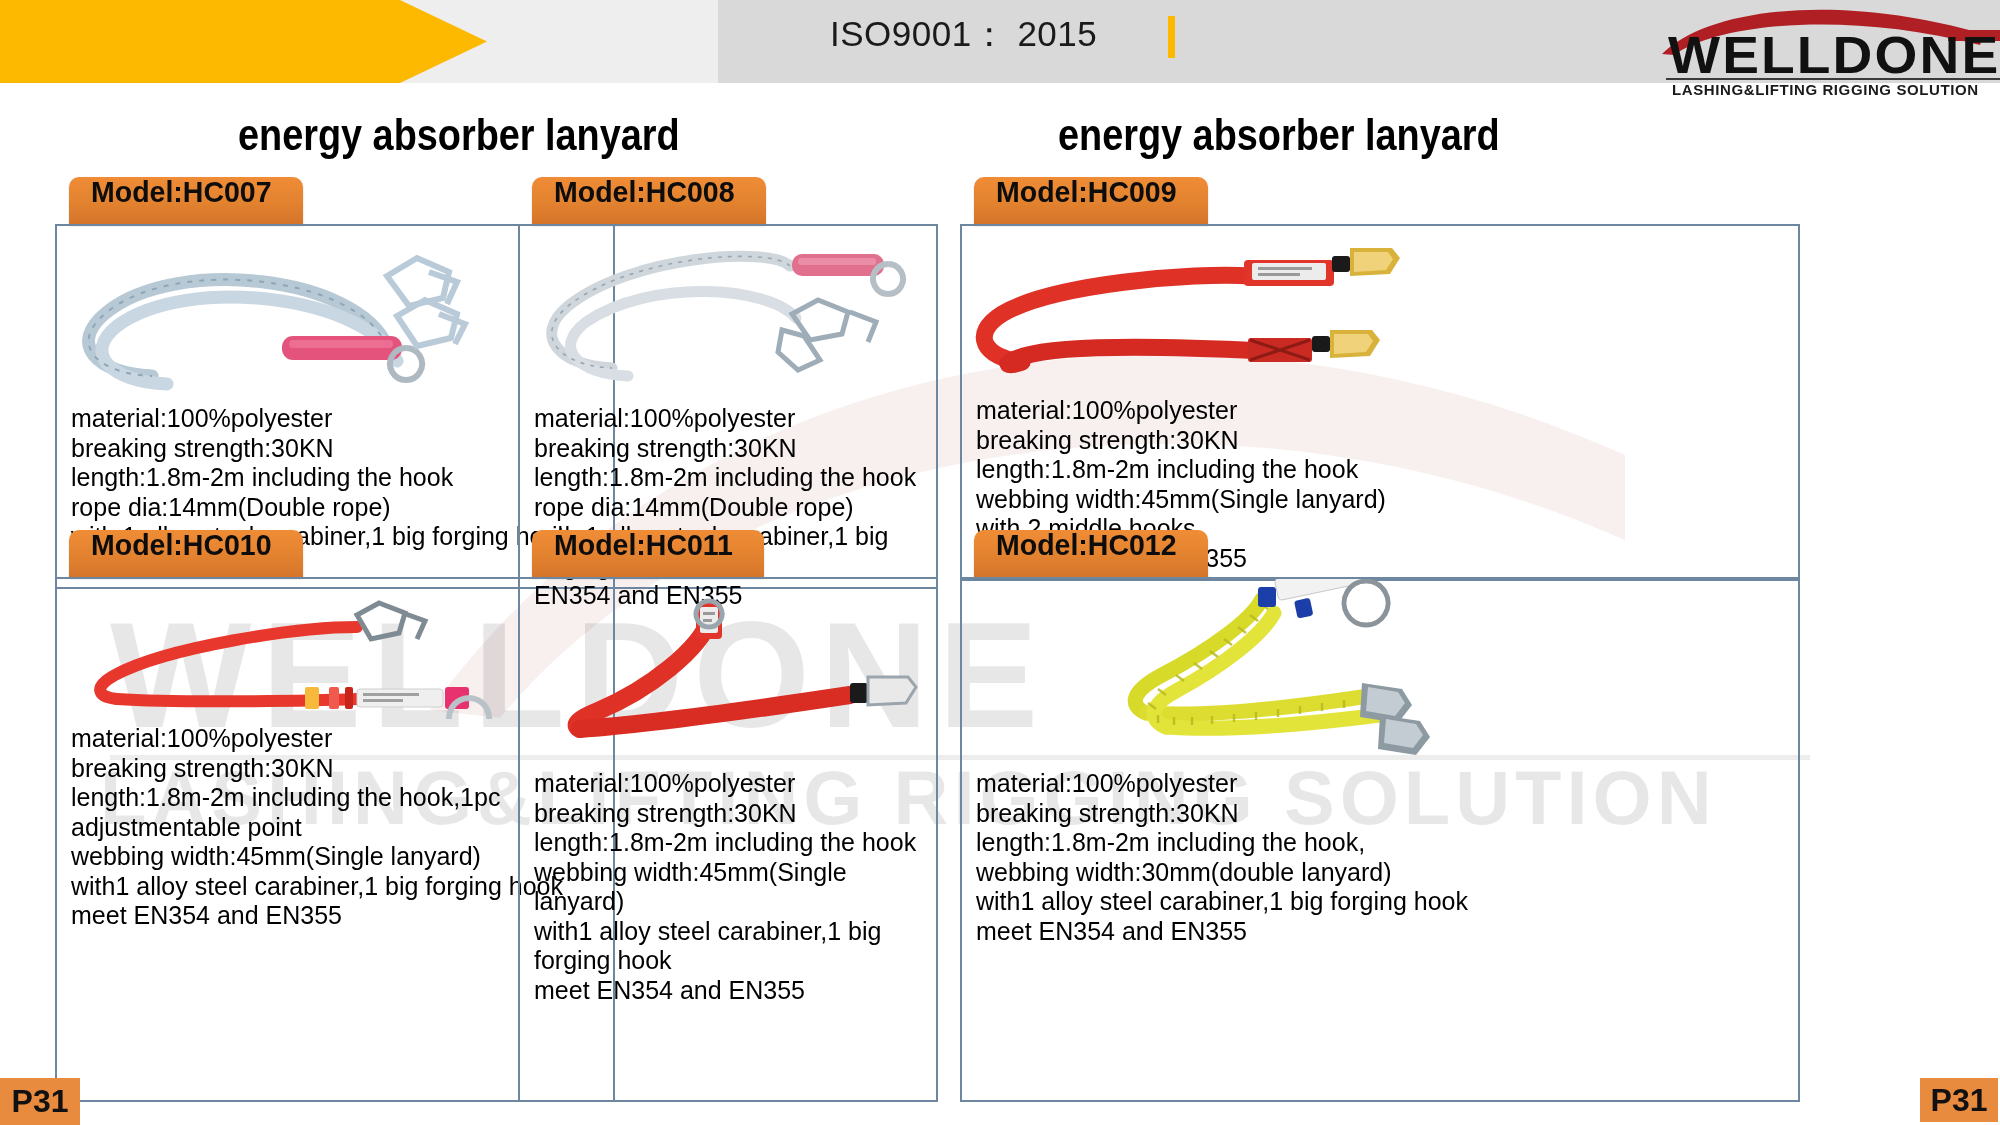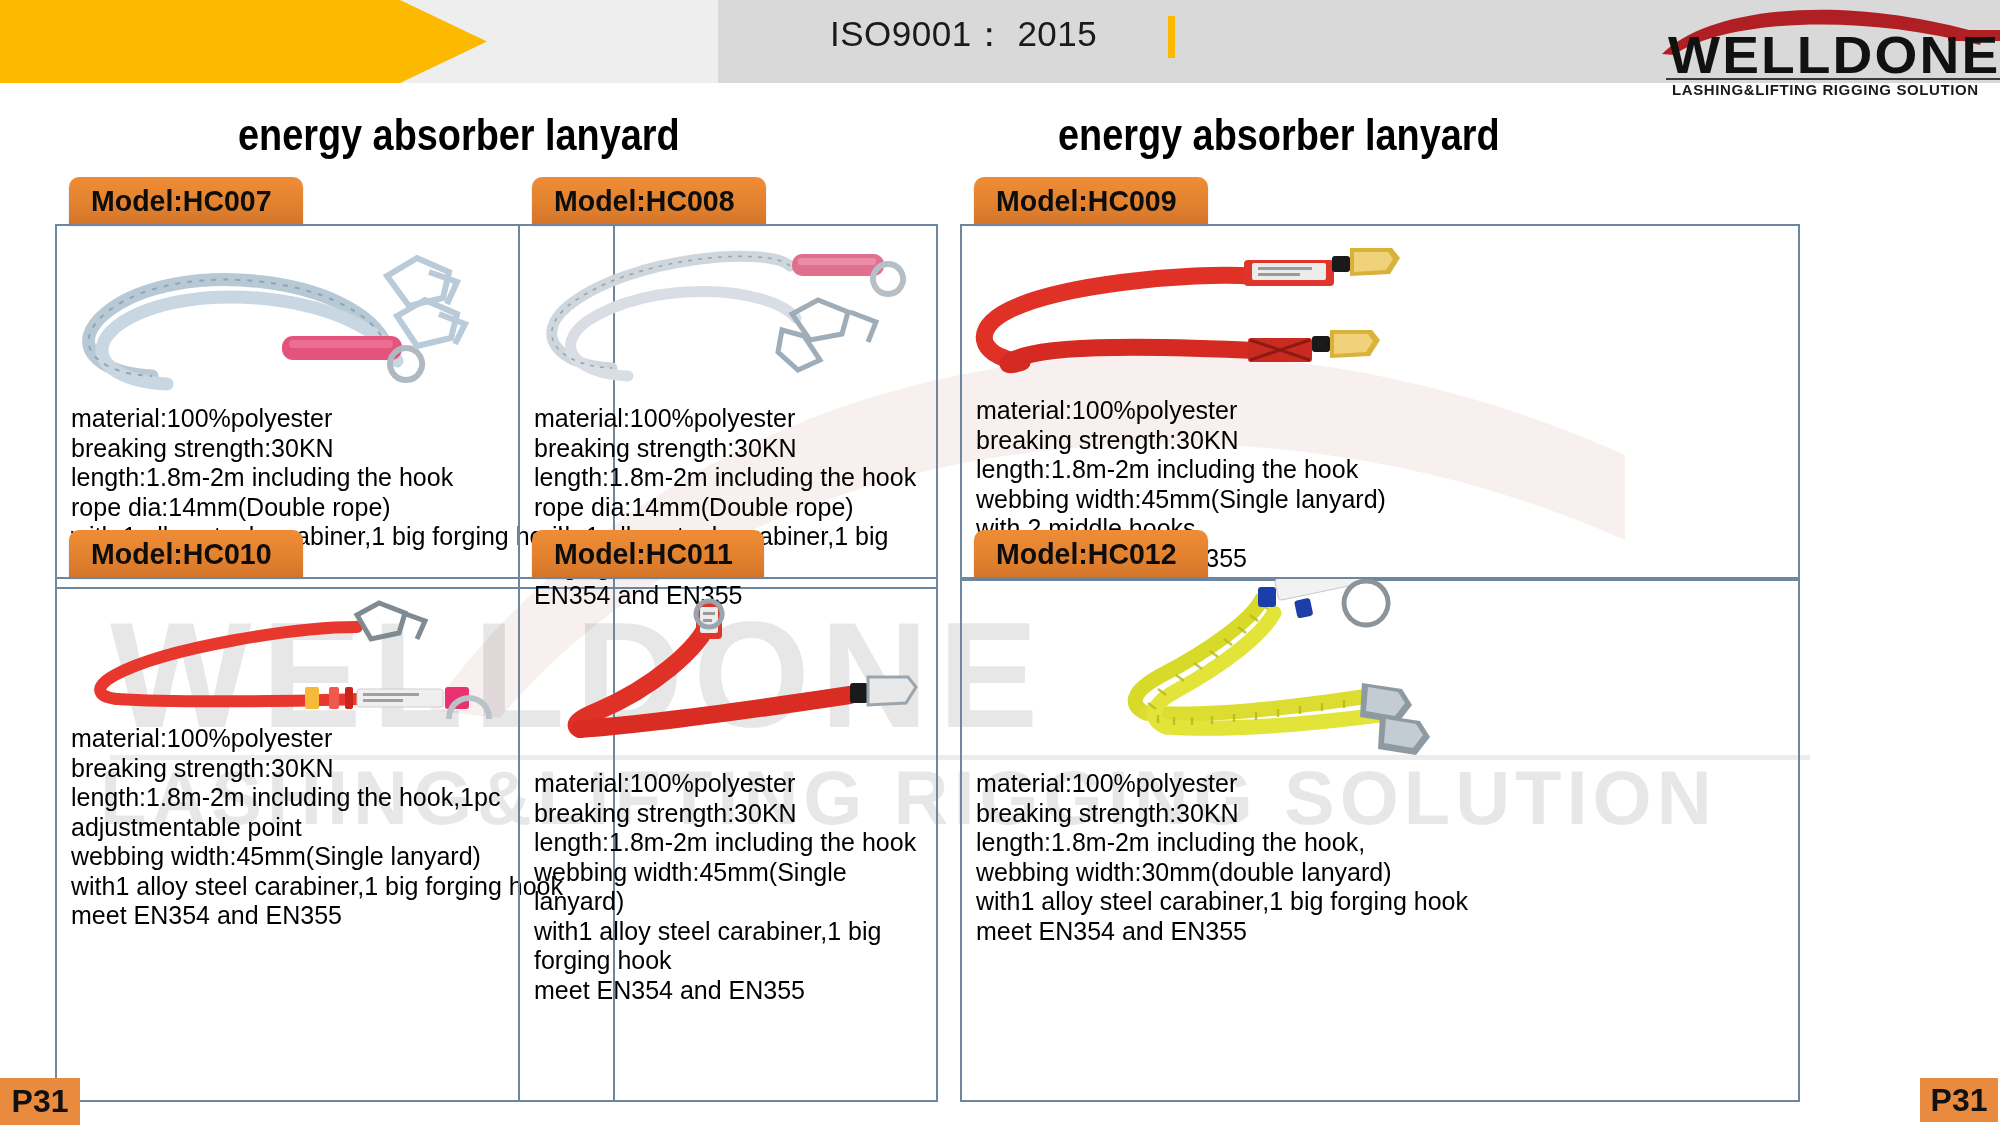--- a/index.html
+++ b/index.html
@@ -107,21 +107,21 @@
     white-space:nowrap;
   }
   .sec-title.t1 { left:238px; top:113px; }
   .sec-title.t2 { left:1058px; top:113px; }
 
   
   .card { position:absolute; z-index:4; }
   .tab {
     position:absolute; left:14px; top:0;
     height:48px; padding:0 22px;
-    display:flex; align-items:center;
+    display:flex; 
     background:linear-gradient(180deg,#f08c36 0%,#e2822f 55%,#d4742a 100%);
     border-radius:10px 10px 0 0;
     box-shadow:0 1px 2px rgba(0,0,0,.2);
   }
   .tab-label {
     font-family:"Liberation Sans", sans-serif;
     font-weight:bold; font-size:30px; color:#0d0d0d;
     white-space:nowrap; line-height:1;
     transform:scaleX(0.95); transform-origin:left center;
   }

